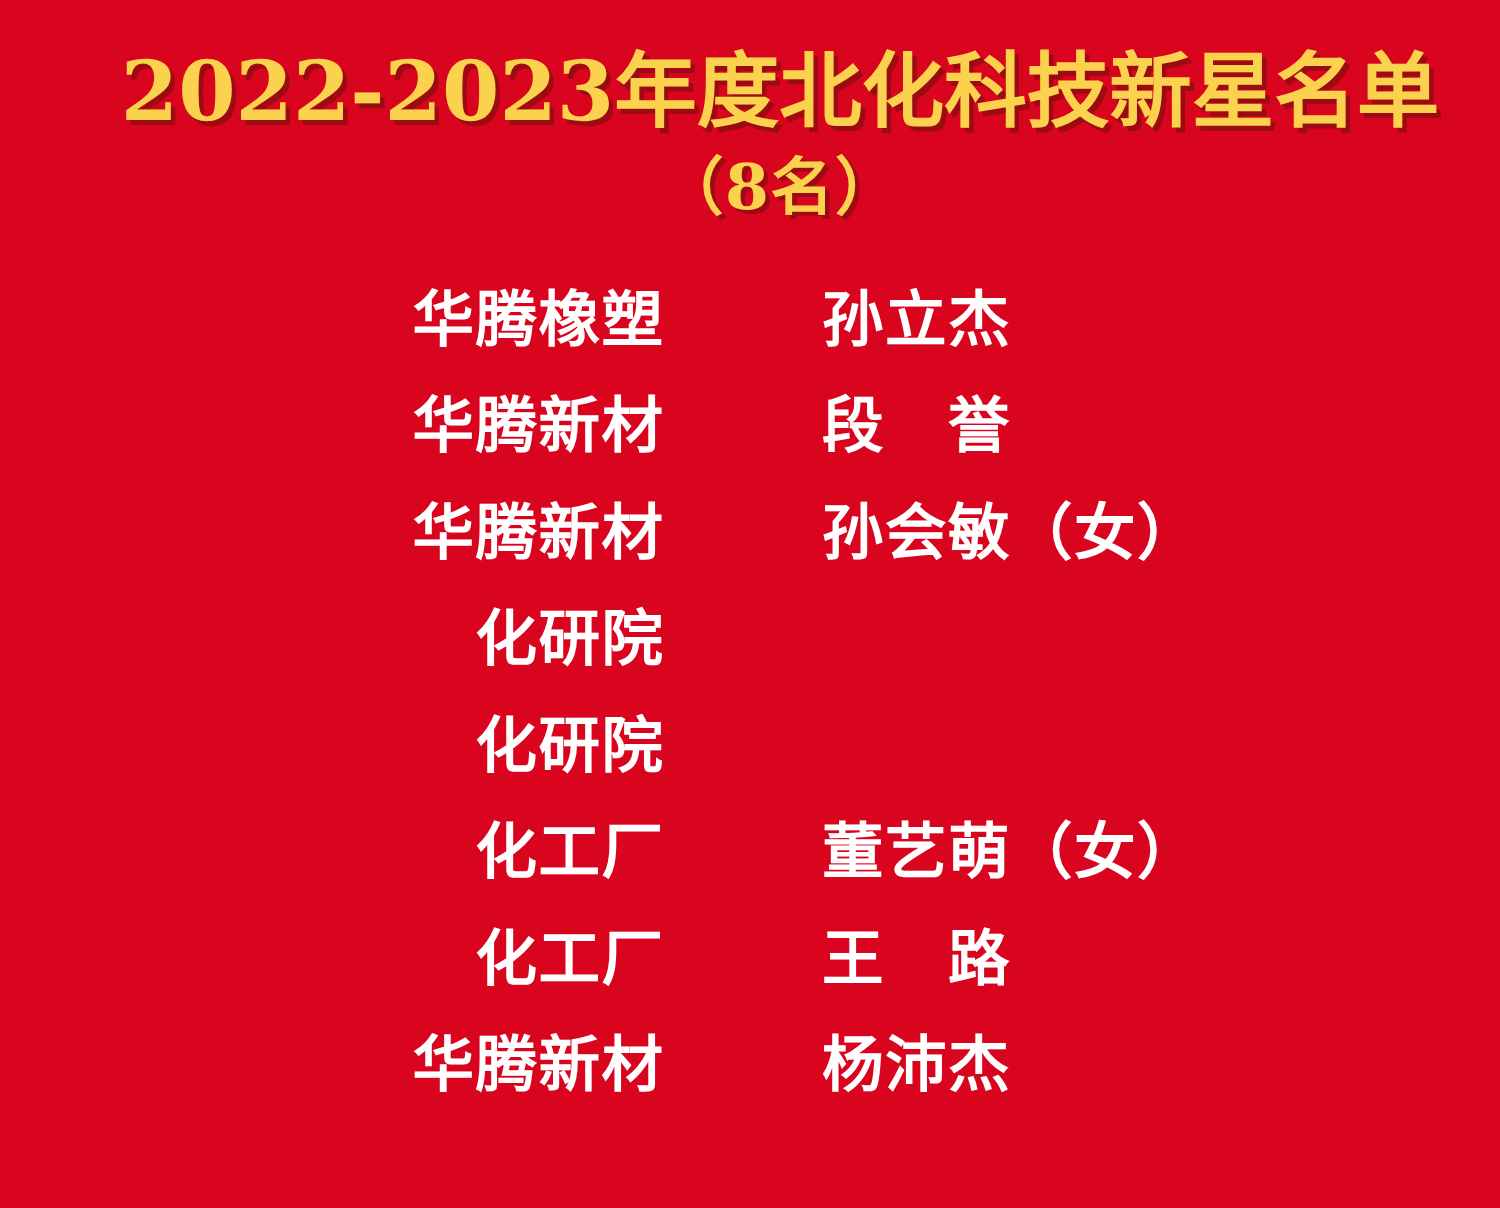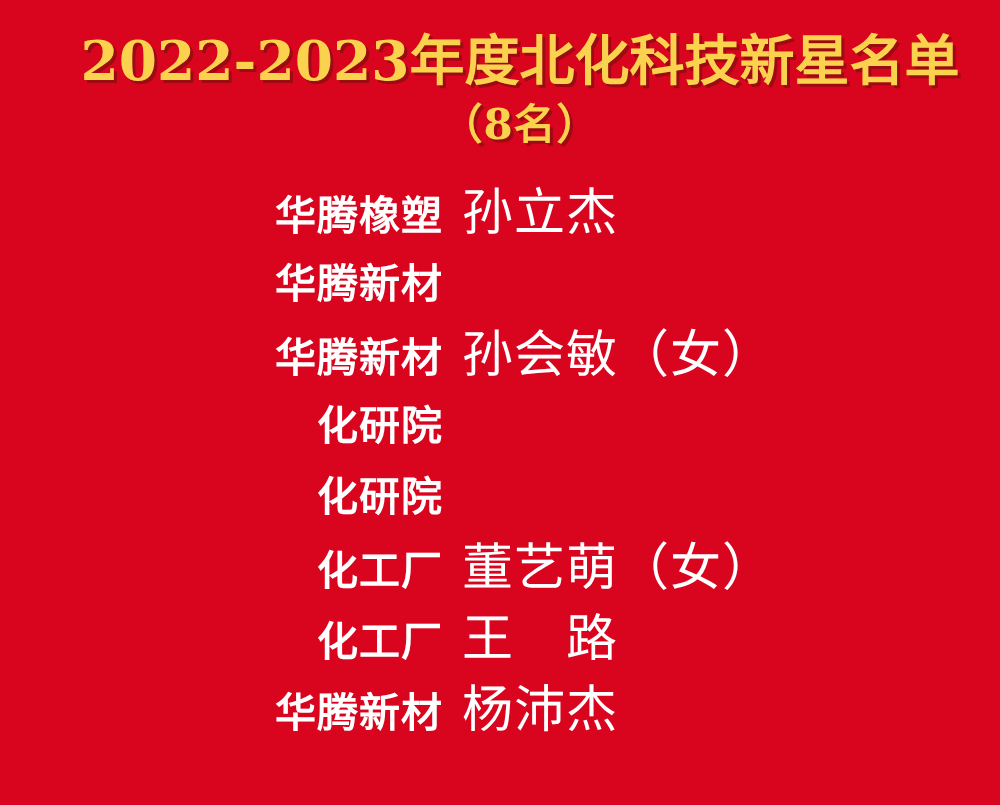--- a/index.html
+++ b/index.html
@@ -62,40 +62,41 @@
     left: 0;
     width: 1000px;
   }
 
   .list-row {
     display: flex;
     align-items: baseline;
     height: 71px;
     width: 1000px;
     box-sizing: border-box;
+    gap: 40px;
   }
 
   .org {
     width: 443px;
     text-align: right;
     color: #ffffff;
     font-family: "DejaVu Sans", "Liberation Sans", sans-serif;
     font-weight: bold;
     font-size: 41px;
     line-height: 50px;
     letter-spacing: 1px;
     white-space: nowrap;
   }
 
   .name {
-    margin-left: 19px;
+    margin-left: 65px;
     color: #ffffff;
     font-family: "DejaVu Serif", "Liberation Serif", serif;
-    font-weight: normal;
-    font-size: 51px;
+    font-weight: bold;
+    font-size: 41px;
     line-height: 50px;
     letter-spacing: 1px;
     white-space: pre;
   }
 </style>
 </head>
 <body>
 
 <div id="poster">
 
@@ -106,20 +107,21 @@
 
   <div id="list">
 
     <div class="list-row">
       <span class="org">华腾橡塑</span>
       <span class="name">孙立杰</span>
     </div>
 
     <div class="list-row">
       <span class="org">华腾新材</span>
+      <span class="name">段　誉</span>
     </div>
 
     <div class="list-row">
       <span class="org">华腾新材</span>
       <span class="name">孙会敏（女）</span>
     </div>
 
     <div class="list-row">
       <span class="org">化研院</span>
     </div>

